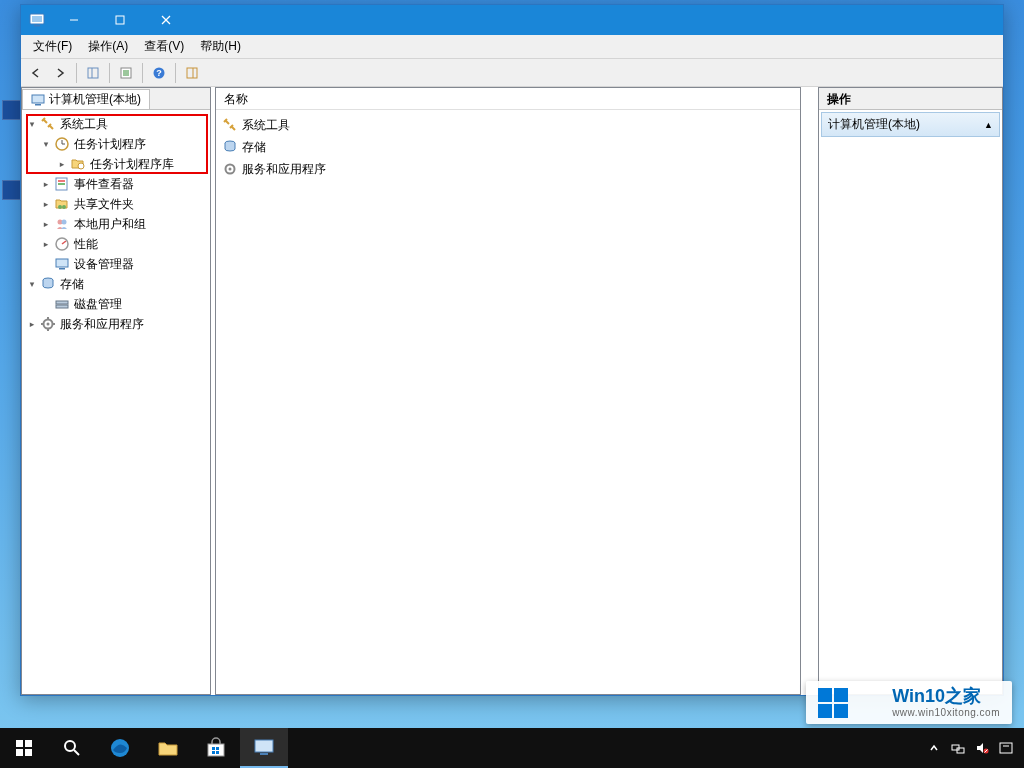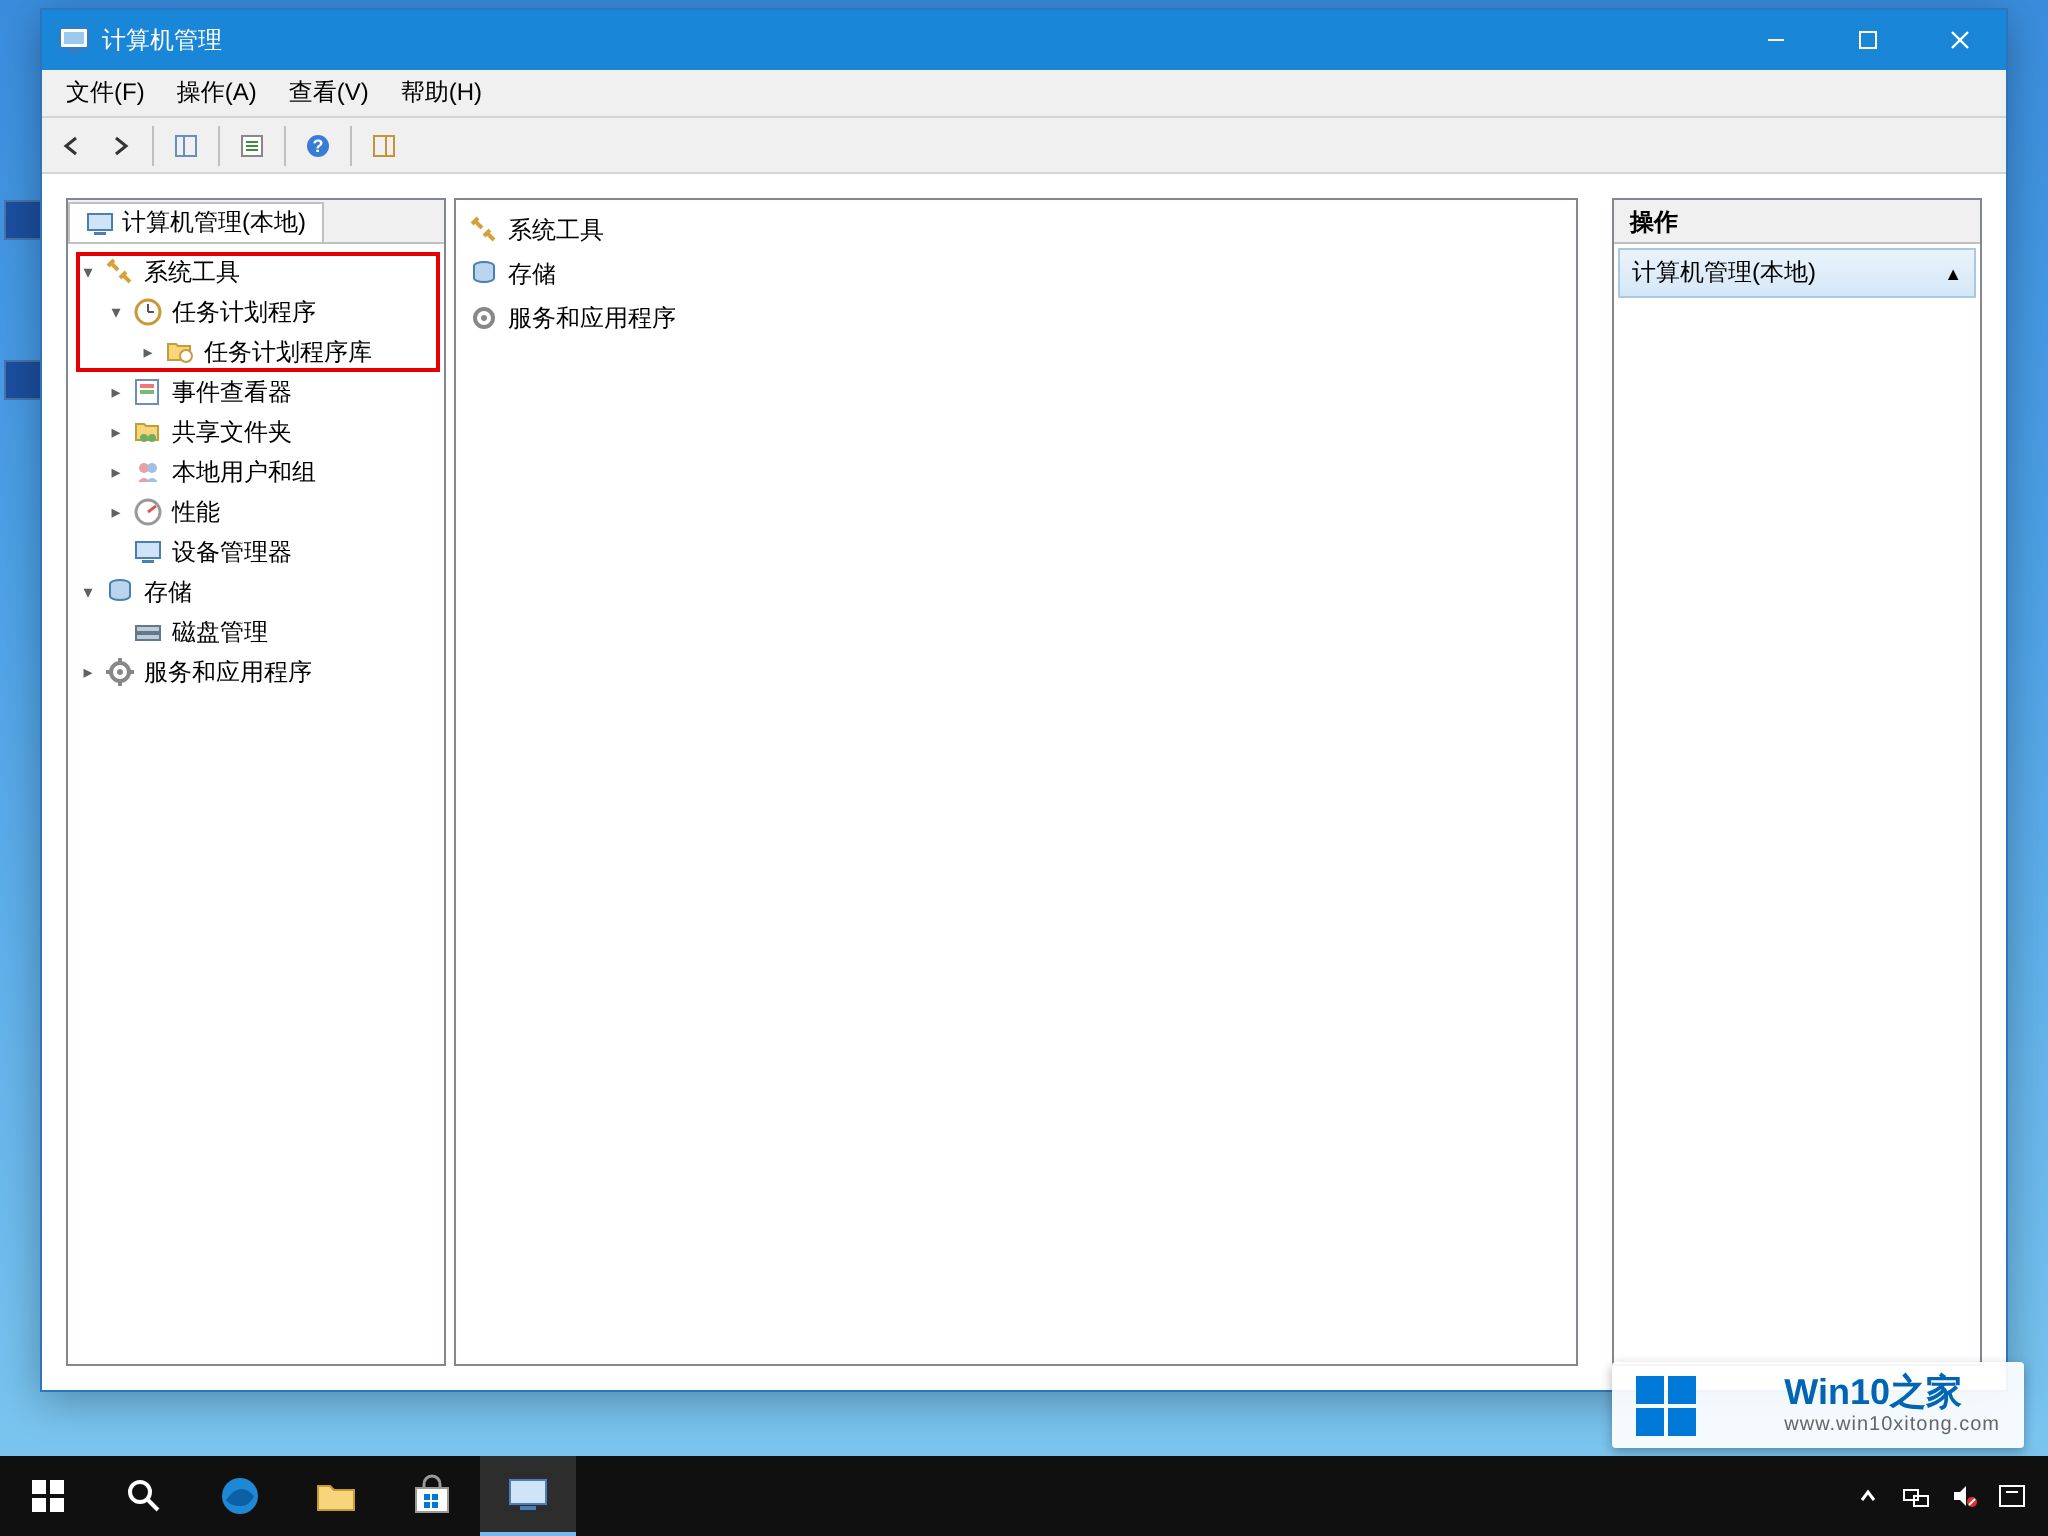--- a/index.html
+++ b/index.html
@@ -19,21 +19,21 @@
 .titlebar .win-btns { display: flex; height: 100%; }
 .titlebar .win-btns div { width: 46px; display: flex; align-items: center; justify-content: center; cursor: pointer; }
 
 .menubar { height: 24px; background: #f0f0f0; border-bottom: 1px solid #d4d4d4; display: flex; align-items: center; padding-left: 4px; font-size: 12px; }
 .menubar .menu-item { padding: 3px 8px; cursor: pointer; }
 
 .toolbar { height: 28px; background: #f0f0f0; border-bottom: 1px solid #d4d4d4; display: flex; align-items: center; padding-left: 4px; gap: 2px; }
 .toolbar .tbbtn { width: 22px; height: 22px; border: 1px solid transparent; display: flex; align-items: center; justify-content: center; cursor: pointer; }
 .toolbar .sep { width: 1px; height: 20px; background: #c0c0c0; margin: 0 3px; }
 
-.body { flex: 1; display: flex; padding: 12px; gap: 4px; overflow: hidden; }
+.body { flex: 1; display: flex; padding: 0; gap: 4px; overflow: hidden; }
 
 .pane { border: 1px solid #828790; background: #fff; display: flex; flex-direction: column; }
 .pane-left { width: 190px; }
 .pane-mid { flex: 1; }
 .pane-right { width: 185px; margin-left: 13px; }
 
 .tree-root-tab { height: 22px; background: #f0f0f0; border-bottom: 1px solid #c0c0c0; display: flex; }
 .tree-root-tab .tab { padding: 2px 8px; font-size: 12px; border: 1px solid #c0c0c0; border-bottom: none; background: #fff; margin-top: 1px; display: flex; align-items: center; gap: 4px; }
 .tree-root-tab .tab .ic { width: 14px; height: 14px; }
 
@@ -85,21 +85,20 @@
 
 <div class="window">
   <div class="titlebar">
     <span class="app-icon">
       <svg width="16" height="16" viewBox="0 0 16 16">
           <rect x="1" y="2" width="14" height="10" rx="1" fill="#fff" stroke="#3a7bbf"></rect>
           <rect x="3" y="4" width="10" height="6" fill="#9cc9ef"></rect>
           <rect x="5" y="13" width="6" height="1.5" fill="#3a7bbf"></rect>
         </svg>
     </span>
-    <span class="title-text">计算机管理</span>
     <div class="win-btns">
       <div>
           <svg width="10" height="10">
             <line x1="1" y1="5" x2="9" y2="5" stroke="#fff" stroke-width="1"></line>
           </svg>
         </div>
       <div>
           <svg width="10" height="10">
             <rect x="1" y="1" width="8" height="8" fill="none" stroke="#fff" stroke-width="1"></rect>
           </svg>
@@ -310,20 +309,21 @@
             </span>
           <span>服务和应用程序</span>
         </div>
 
       </div>
 
       <div class="red-box" style="left:4px; top:26px; width:182px; height:60px;"></div>
     </div>
 
     <div class="pane pane-mid">
+      <div class="col-header">名称</div>
       <div class="list">
         <div class="list-row">
           <span class="ic">
               <svg width="16" height="16">
                 <path d="M3 3 L7 7 M5 2 L2 5" stroke="#d6a13a" stroke-width="2"></path>
                 <path d="M9 9 L13 13 M11 8 L8 11" stroke="#d6a13a" stroke-width="2"></path>
               </svg>
             </span>
           <span>系统工具</span>
         </div>

